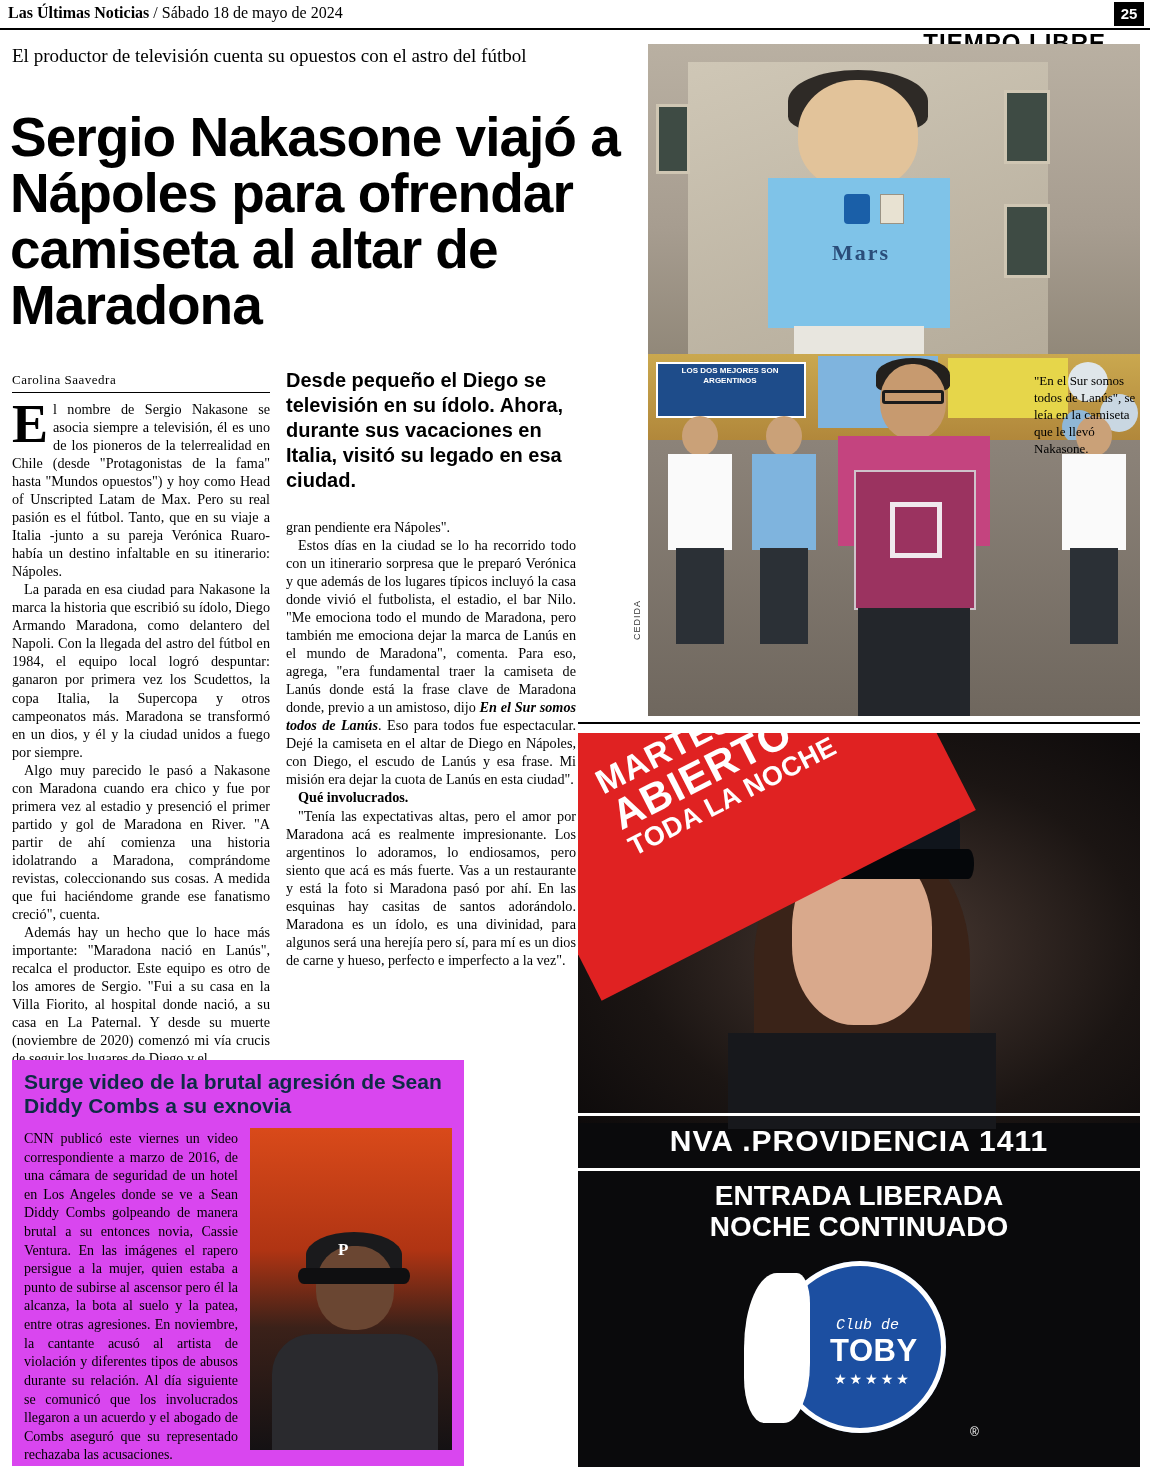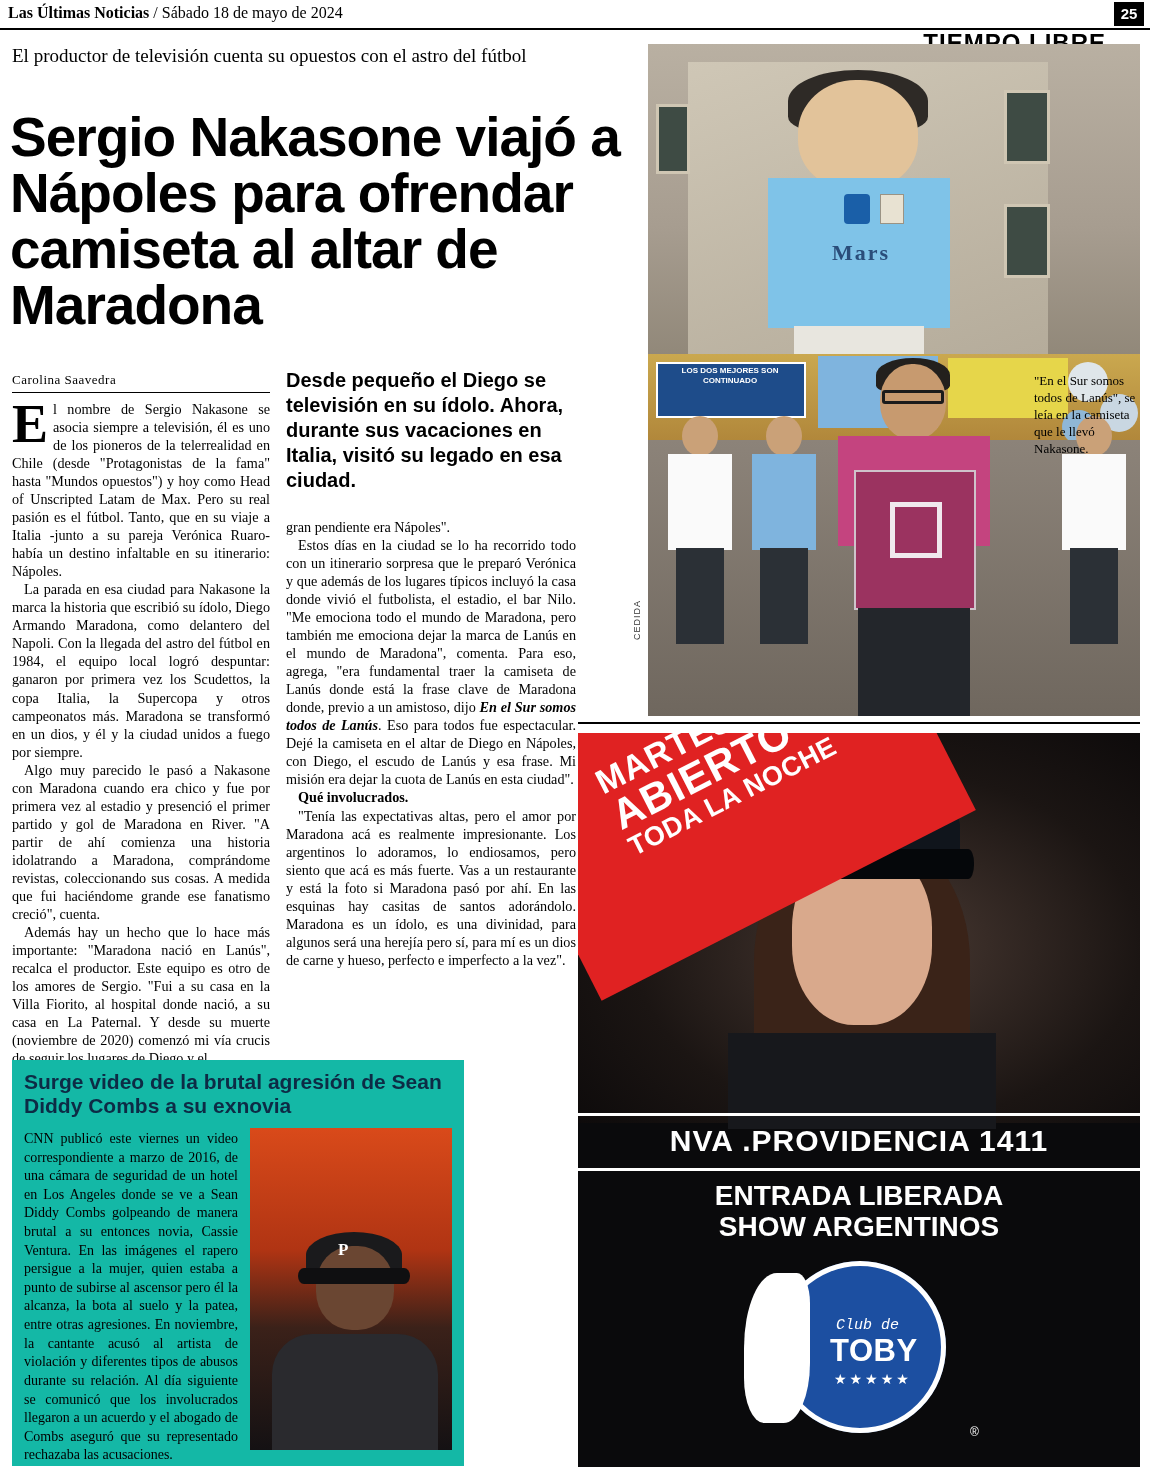--- a/index.html
+++ b/index.html
@@ -330,21 +330,21 @@
     border-radius:50% 20% 40% 30%;
   }
   .ad-reg {
     position:absolute; left:392px; top:692px;
     color:#fff; font-size:12px;
   }
 
   
   .sec {
     position:absolute; left:12px; top:1060px; width:452px; height:406px;
-    background:#14b8a6;
+    background:#d946ef;
   }
   .sec-title {
     position:absolute; left:12px; top:10px; width:420px;
     font-family:"Liberation Sans", sans-serif;
     font-weight:bold; font-size:21px; line-height:1.16;
     color:#0d2b45;
   }
   .sec-body {
     position:absolute; left:12px; top:70px; width:214px;
     font-family:"Liberation Serif", serif;
@@ -420,21 +420,21 @@
     <div class="mural-shirt"></div>
     <div class="mural-badge"></div>
     <div class="mural-badge2"></div>
     <div class="mural-text">Mars</div>
     <div class="mural-legs"></div>
     <div class="pm-window pm-w1"></div>
     <div class="pm-window pm-w2"></div>
     <div class="pm-window pm-w3"></div>
     <div class="pm-shop"></div>
     <div class="pm-banner"></div>
-    <div class="pm-banner-t">LOS DOS MEJORES SON CONTINUADO</div>
+    <div class="pm-banner-t">LOS DOS MEJORES SON ARGENTINOS</div>
     <div class="pm-banner2"></div>
     <div class="pm-banner3"></div>
     <div class="pm-ball pm-b1"></div>
     <div class="pm-ball pm-b2"></div>
     <div class="pm-ball pm-b3"></div>
     <div class="pm-ground"></div>
 
     <div class="pm-person pm-p1">
       <div class="pp-head"></div>
       <div class="pp-body white"></div>
@@ -478,21 +478,21 @@
       <div class="ad-banner"></div>
       <div class="ad-banner-txt">
         <div class="l1">MARTES 21</div>
         <div class="l2">ABIERTO</div>
         <div class="l3">TODA LA NOCHE</div>
       </div>
     </div>
     <div class="ad-addr">NVA .PROVIDENCIA  1411</div>
     <div class="ad-l2">
       <div>ENTRADA LIBERADA</div>
-      <div>SHOW ARGENTINOS</div>
+      <div>NOCHE CONTINUADO</div>
     </div>
     <div class="ad-logo">
       <div class="ad-logo-inner"></div>
       <div class="ad-logo-t1">Club de</div>
       <div class="ad-logo-t2">TOBY</div>
       <div class="ad-logo-stars">★★★★★</div>
     </div>
     <div class="ad-silhouette"></div>
     <div class="ad-reg">®</div>
   </div>

